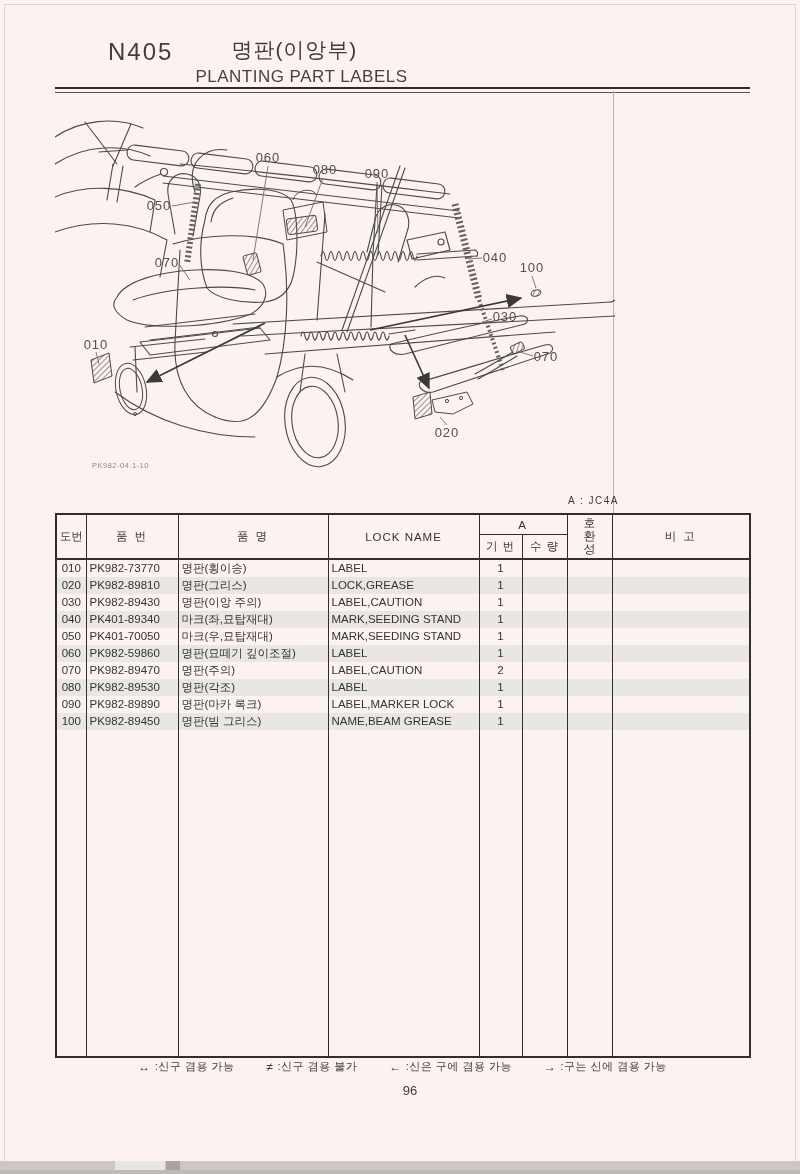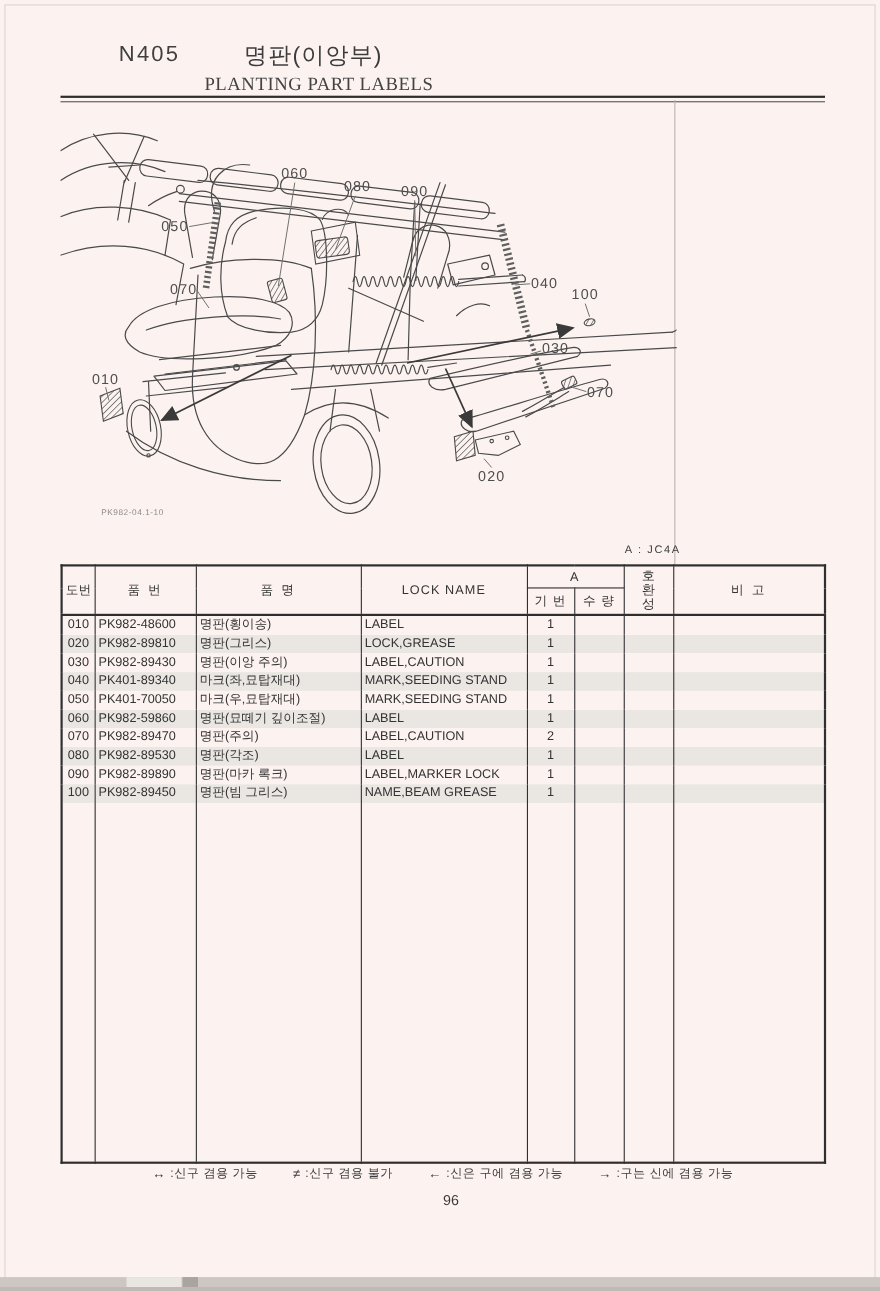--- a/index.html
+++ b/index.html
@@ -15,23 +15,23 @@
     overflow:hidden;
     color:#3a3a3a;
   }
   .page-frame{
     position:absolute;inset:4px;
     border:1px solid #ddd5d1;
     pointer-events:none;
   }
   
   .hdr{position:absolute;top:36px;left:108px;display:flex;gap:22px;}
-  .hdr .code{font-size:20px;letter-spacing:2px;color:#3f3f3f;padding-top:2px;}
+  .hdr .code{font-size:24px;letter-spacing:2px;color:#3f3f3f;padding-top:2px;}
   .hdr .title-ko{font-size:21px;letter-spacing:1px;color:#3c3c3c;margin-left:36px;}
-  .hdr .title-en{font-size:17px;letter-spacing:.5px;color:#434343;margin-top:3px;font-family:Liberation Serif, serif;}
+  .hdr .title-en{font-size:17px;letter-spacing:.5px;color:#434343;margin-top:3px;}
   .hrule{position:absolute;left:55px;top:87px;width:695px;height:3px;
     border-top:2px solid #2d2d2d;border-bottom:1px solid #555;}
   .margin-line{position:absolute;left:613px;top:91px;height:422px;width:0;
     border-left:1px solid #b9b2ae;}
   
   .diagram{position:absolute;left:55px;top:92px;width:560px;height:404px;}
   .diagram svg{display:block;}
   .callout{font-size:13px;fill:#4f4f4f;text-anchor:middle;letter-spacing:1px;}
   .figcap{font-size:7.5px;fill:#8a8a8a;letter-spacing:.5px;}
   
@@ -266,21 +266,21 @@
         <th rowspan="2">비    고</th>
       </tr>
       <tr>
         <th style="letter-spacing:1px">기 번</th>
         <th style="letter-spacing:1px">수 량</th>
       </tr>
     </thead>
     <tbody>
       <tr>
         <td class="c">010</td>
-        <td>PK982-48600</td>
+        <td>PK982-73770</td>
         <td>명판(횡이송)</td>
         <td>LABEL</td>
         <td class="c">1</td>
         <td></td>
         <td></td>
         <td></td>
       </tr>
       <tr class="shade">
         <td class="c">020</td>
         <td>PK982-89810</td>

